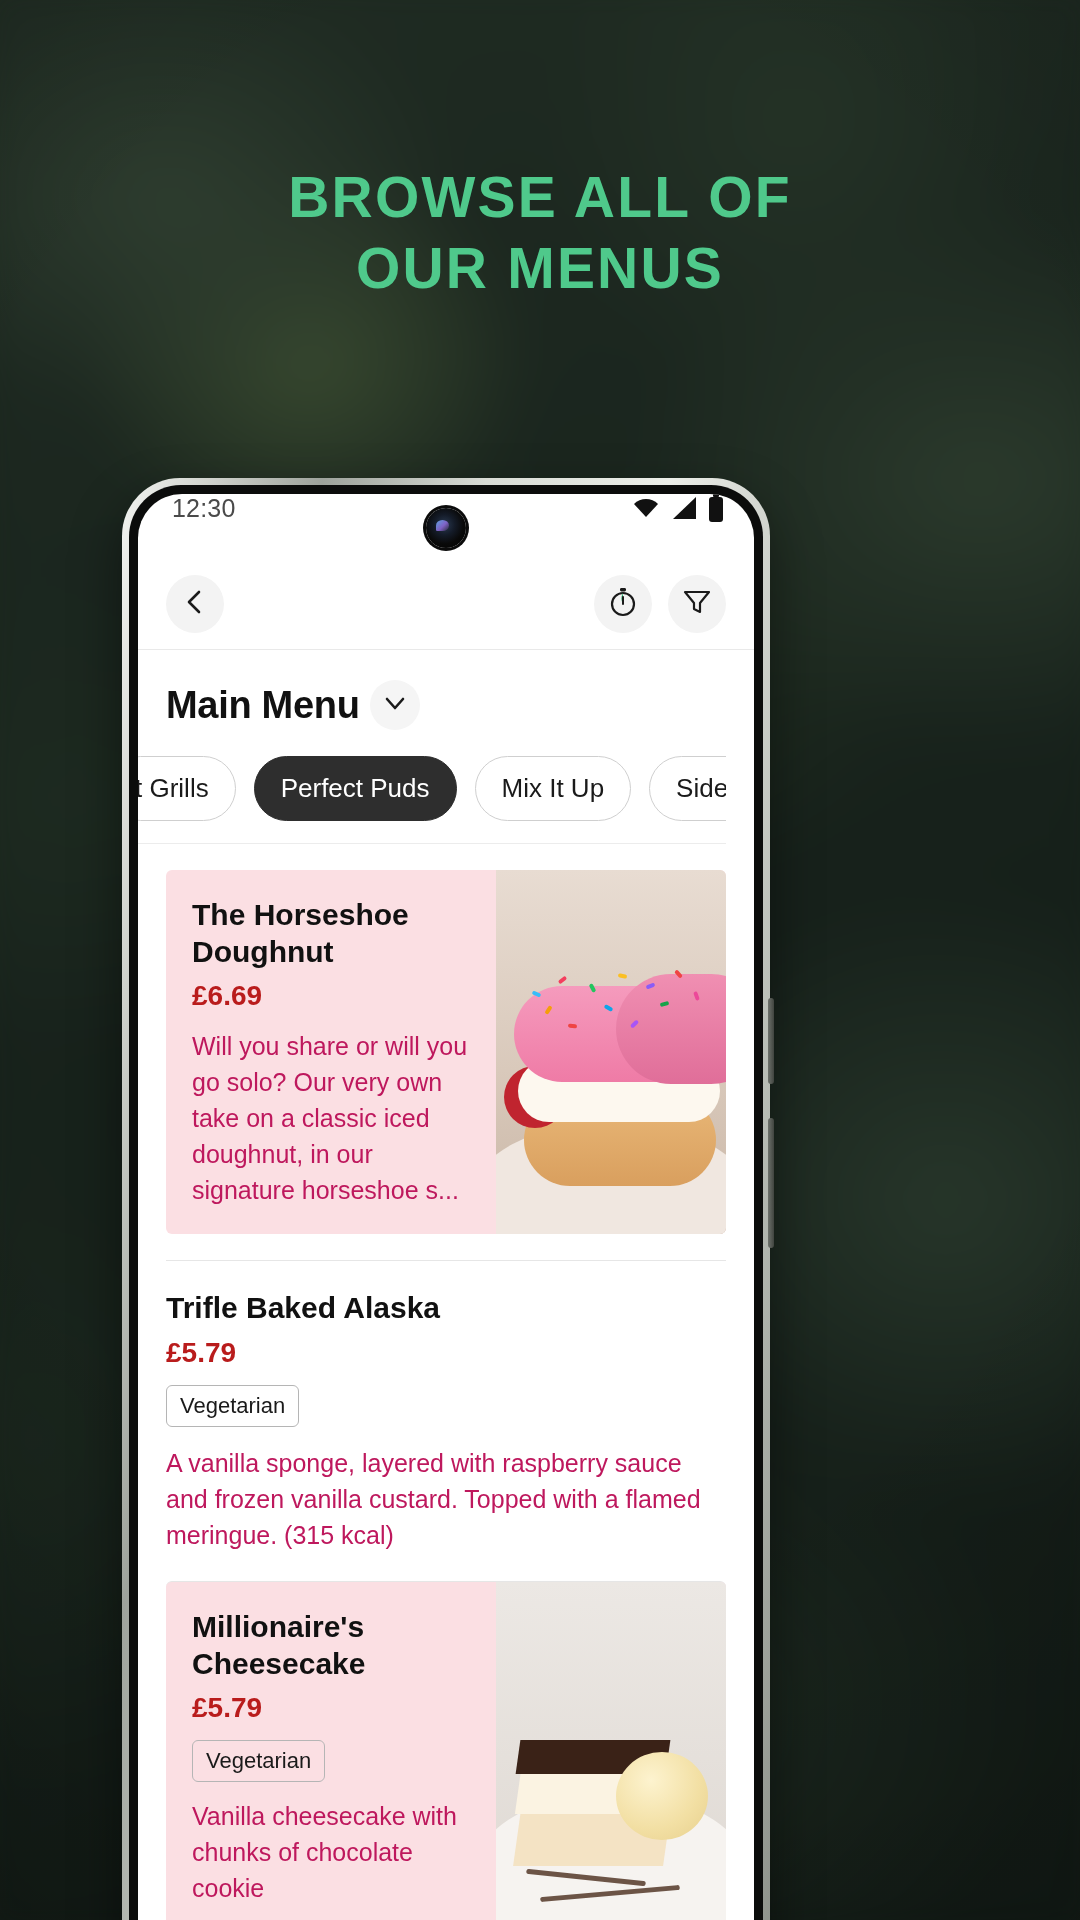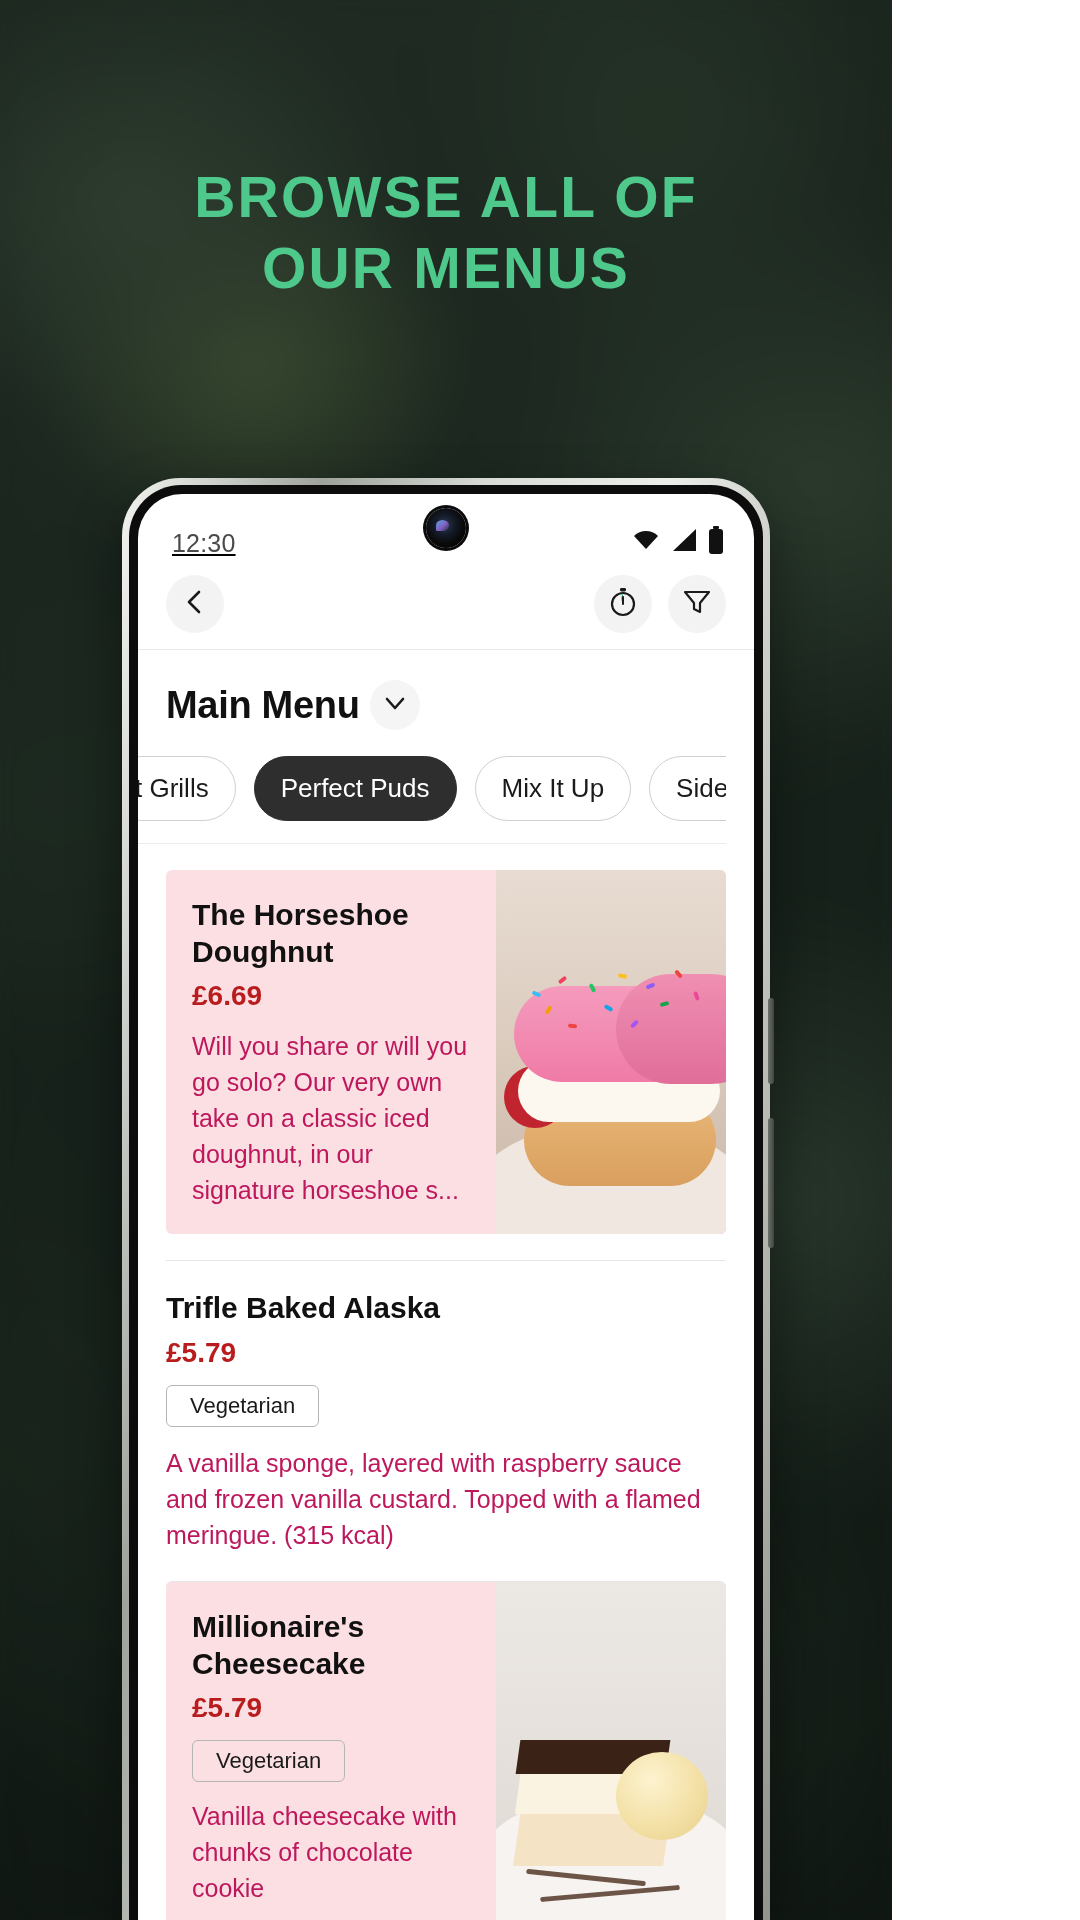--- a/index.html
+++ b/index.html
@@ -5,21 +5,21 @@
   * { box-sizing: border-box; margin: 0; padding: 0; }
   html, body {
     width: 1080px; height: 1920px;
     overflow: hidden;
     font-family: "Liberation Sans", sans-serif;
   }
 
   
   .stage {
     position: relative;
-    width: 892px; height: 1920px;
+    width: 1080px; height: 1920px;
     background: #1f2b22;
     overflow: hidden;
   }
   .bg-blur {
     position: absolute; inset: -40px;
     background:
       radial-gradient(ellipse 420px 320px at 18% 12%,  #2e3d2f 0%, rgba(46,61,47,0) 70%),
       radial-gradient(ellipse 360px 420px at 72% 8%,   #243226 0%, rgba(36,50,38,0) 72%),
       radial-gradient(ellipse 500px 380px at 88% 26%,  #2b3a2c 0%, rgba(43,58,44,0) 72%),
       radial-gradient(ellipse 430px 340px at 10% 42%,  #1d2a20 0%, rgba(29,42,32,0) 70%),
@@ -84,23 +84,22 @@
     background: linear-gradient(90deg, #6e726c, #40443f);
   }
   .btn-power { top: 520px;  height: 86px; }
   .btn-vol   { top: 640px;  height: 130px; }
 
   
   .statusbar {
     position: relative;
     height: 64px;
     display: flex;
-    align-items: flex-end;
+    align-items: flex-start;
     padding: 0 30px 0 34px;
-    text-decoration: underline;
   }
   .status-time {
     font-size: 25px;
     color: #4a4a4a;
     letter-spacing: 0.2px;
   }
   .status-right {
     margin-left: auto;
     display: flex;
     align-items: center;
@@ -235,21 +234,21 @@
   .row-plain {
     padding: 28px 0 28px 0;
     border-top: 1px solid #e6e6e6;
     margin-top: 26px;
   }
   .row-plain .item-desc { margin-top: 18px; }
   .badge {
     display: inline-block;
     border: 1.5px solid #b5b5b5;
     border-radius: 6px;
-    padding: 7px 23px;
+    padding: 7px 13px;
     font-size: 22px;
     color: #1a1a1a;
     margin-top: 16px;
   }
 
   
   .art-doughnut {
     position: absolute; inset: 0;
     background: linear-gradient(180deg, #e8dcd2 0%, #d9c9bb 55%, #c9b6a6 100%);
   }

